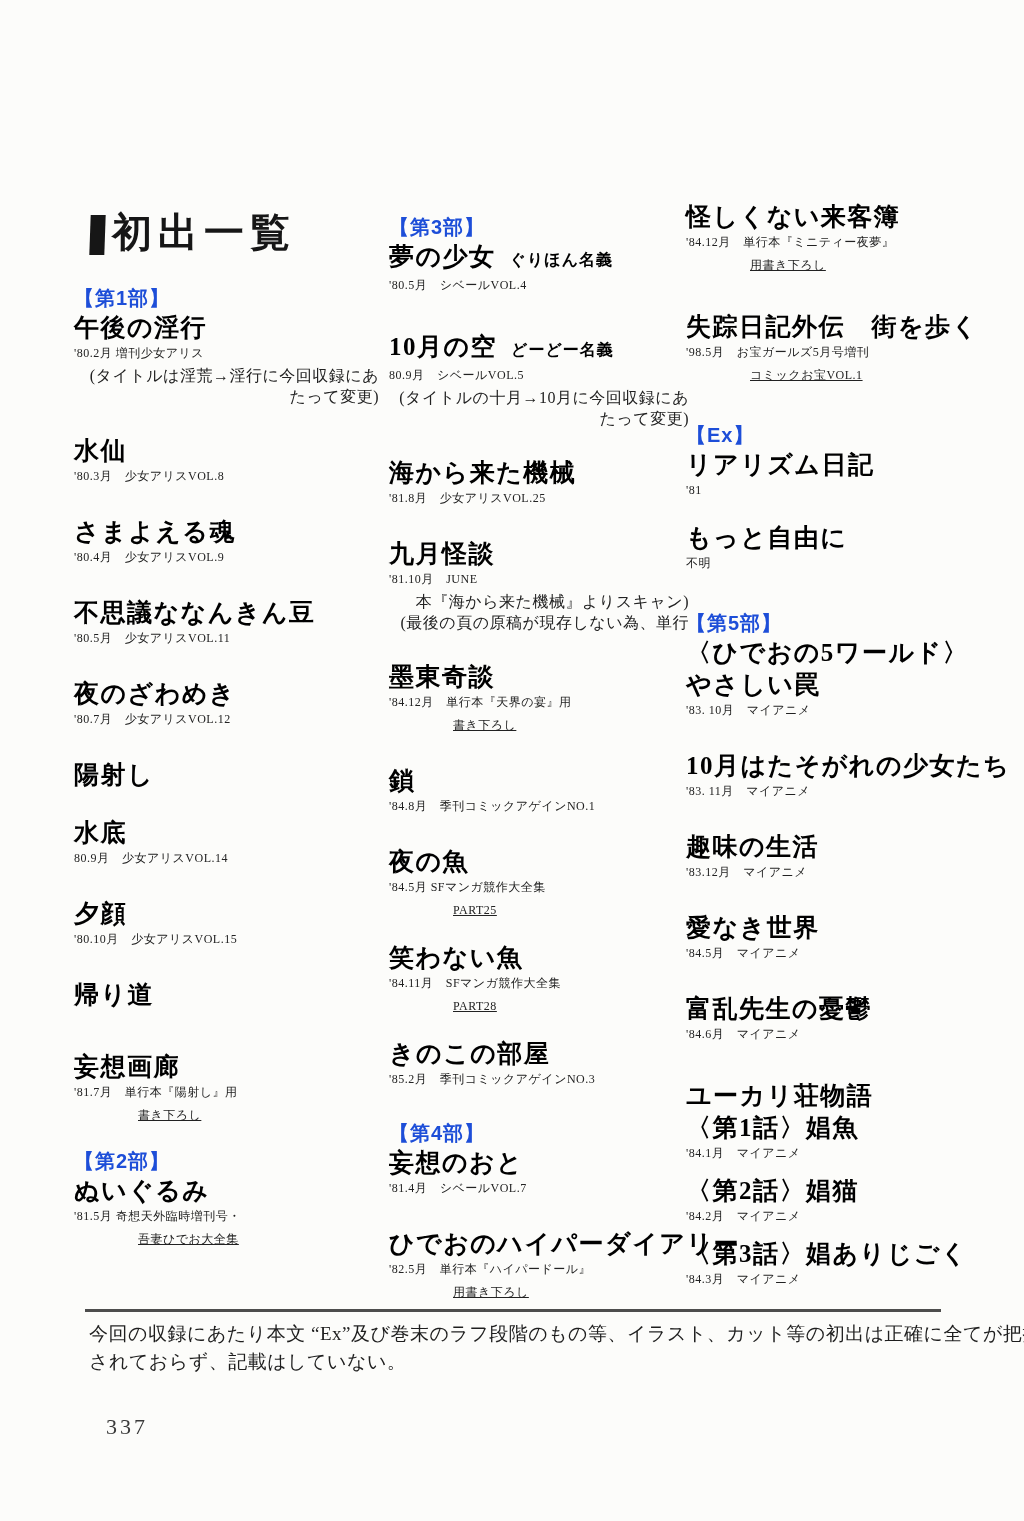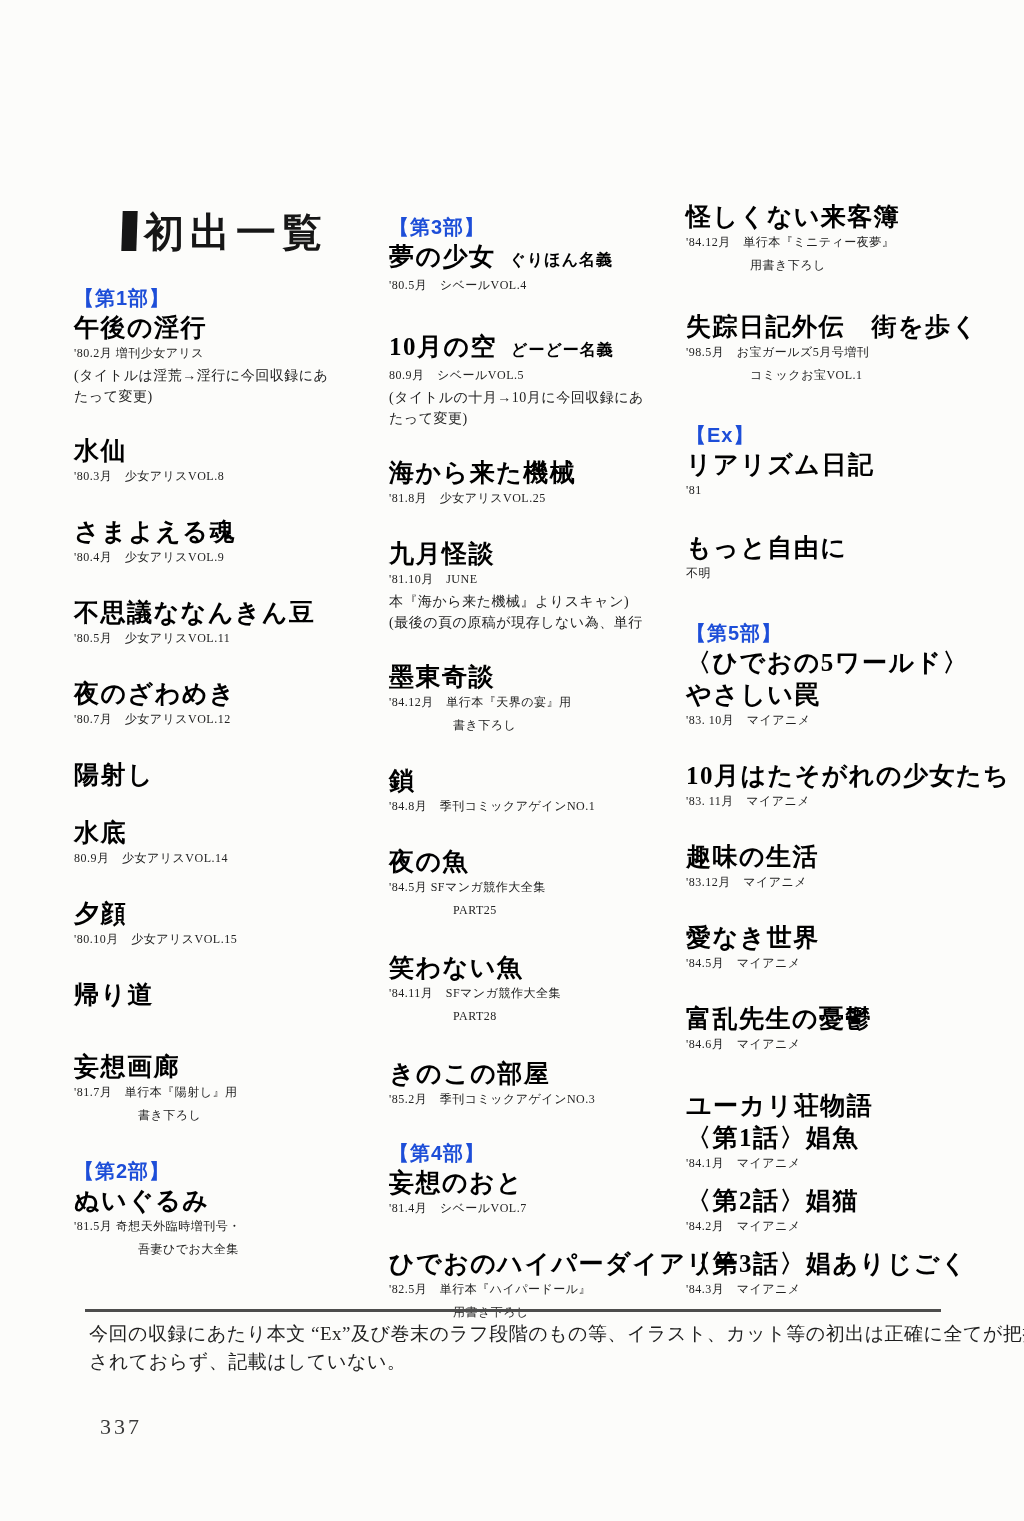--- a/index.html
+++ b/index.html
@@ -12,23 +12,22 @@
   }
   #page{
     position:relative;
     width:1024px;height:1521px;
     background:#fcfcfa;
     overflow:hidden;
   }
   
   .page-header{
     position:absolute;left:90px;top:211px;
-    display:flex;align-items:flex-start;
+    display:flex;align-items:flex-end;
     white-space:nowrap;
-    margin-left:32px;
   }
   .title-bar{
     display:inline-block;
     width:15px;height:40px;
     background:#161616;
     margin-right:7px;
     transform:skewX(-2deg);
   }
   .page-title{
     font-size:40px;font-weight:bold;
@@ -55,43 +54,43 @@
   .entry-suffix{
     font-size:16px;font-weight:bold;
     letter-spacing:1px;
     margin-left:14px;
   }
   .line{
     font-size:12px;line-height:23px;
     color:#222;letter-spacing:0.5px;
   }
   .line.note{
-    font-size:14px;line-height:21px;
-  }
-  .line.cont{padding-left:64px;}
+    font-size:16px;line-height:21px;text-align:right;
+  }
+  .line.cont{padding-left:64px;text-decoration:underline;}
   
   .gap-start{margin-top:0;}
   .gap-none{margin-top:4px;}
   .gap-xs{margin-top:12px;}
-  .gap-sm{margin-top:32px;}
+  .gap-sm{margin-top:22px;}
   .gap-md{margin-top:30px;}
   .gap-lg{margin-top:36px;}
   .gap-xl{margin-top:44px;}
   
   .footer-rule{
     position:absolute;left:85px;top:1309px;
     width:856px;height:3px;background:#4d4d4d;
   }
   .footnote{
     position:absolute;left:89px;top:1320px;
     font-size:19px;line-height:28px;
     color:#1e1e1e;white-space:nowrap;letter-spacing:0.5px;
   }
   .page-number{
-    position:absolute;left:100px;top:1414px;
+    position:absolute;left:106px;top:1414px;
     font-size:22px;color:#3a3a3a;letter-spacing:3px;
   }
 </style>
 </head>
 <body>
 
 <div id="page">
 
   <div class="page-header">
     <span class="title-bar"></span>

